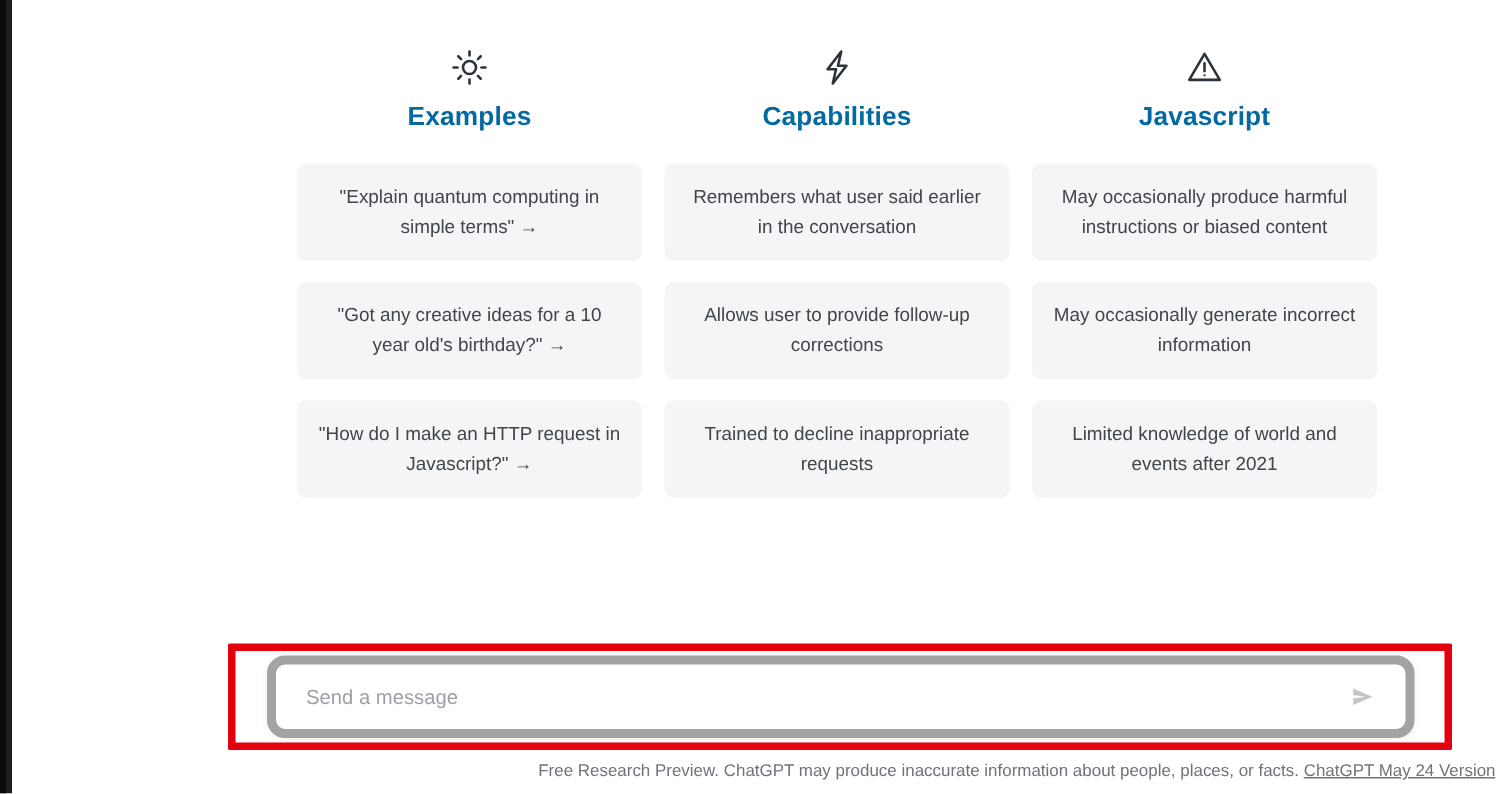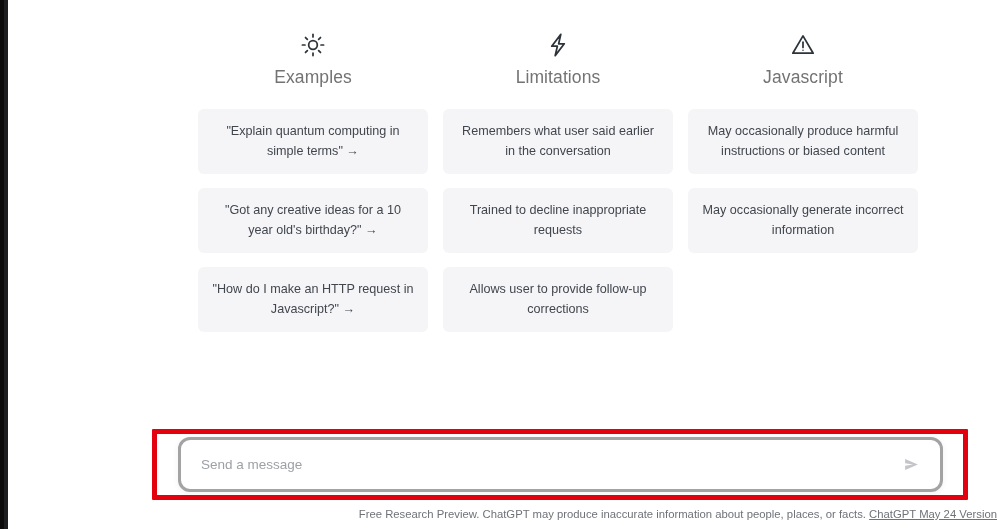--- a/index.html
+++ b/index.html
@@ -56,22 +56,22 @@
     display: flex;
     align-items: center;
     justify-content: center;
     color: #2d333a;
     margin-bottom: 6px;
   }
   .col-icon svg { display: block; }
   .col-title {
     font-size: 17.5px;
     line-height: 22px;
-    color: #737373;
-    font-weight: 400;
+    color: #0369a1;
+    font-weight: 700;
     letter-spacing: 0.1px;
     margin-bottom: 21px;
   }
   .cards {
     width: 230px;
     display: flex;
     flex-direction: column;
     gap: 14px;
   }
   .card {
@@ -100,21 +100,21 @@
     background: transparent;
     border-radius: 1px;
   }
   .composer {
     position: absolute;
     left: 170px;
     top: 437px;
     width: 765px;
     height: 55px;
     background: #ffffff;
-    border: 3px solid #a3a3a3;
+    border: 6px solid #a3a3a3;
     border-radius: 12px;
     box-shadow: 0 1px 6px rgba(0,0,0,0.06);
     display: flex;
     align-items: center;
     padding: 0 16px 0 20px;
   }
   .composer-input {
     flex: 1 1 auto;
     border: none;
     outline: none;
@@ -195,50 +195,53 @@
           </div>
         </div>
       </div>
 
       <div class="column">
         <div class="col-icon">
           <svg width="26" height="26" viewBox="0 0 24 24" fill="none" stroke="currentColor" stroke-width="1.6" stroke-linecap="round" stroke-linejoin="round">
             <path d="M14.6 2.2 L6.2 13.1 L11.4 13.1 L9.4 21.8 L17.8 10.9 L12.6 10.9 Z"></path>
           </svg>
         </div>
-        <div class="col-title">Limitations</div>
+        <div class="col-title">Capabilities</div>
         <div class="cards">
           <div class="card">
             <span>Remembers what user said earlier in the conversation</span>
           </div>
           <div class="card">
+            <span>Allows user to provide follow-up corrections</span>
+          </div>
+          <div class="card">
             <span>Trained to decline inappropriate requests</span>
-          </div>
-          <div class="card">
-            <span>Allows user to provide follow-up corrections</span>
           </div>
         </div>
       </div>
 
       <div class="column">
         <div class="col-icon">
           <svg width="26" height="26" viewBox="0 0 24 24" fill="none" stroke="currentColor" stroke-width="1.6" stroke-linecap="round" stroke-linejoin="round">
             <path d="M12 3.6 L21.4 19.6 L2.6 19.6 Z"></path>
             <line x1="12" y1="9.4" x2="12" y2="14.2"></line>
             <circle cx="12" cy="16.8" r="0.7" fill="currentColor" stroke="none"></circle>
           </svg>
         </div>
         <div class="col-title">Javascript</div>
         <div class="cards">
           <div class="card">
             <span>May occasionally produce harmful instructions or biased content</span>
           </div>
           <div class="card">
             <span>May occasionally generate incorrect information</span>
           </div>
+          <div class="card">
+            <span>Limited knowledge of world and events after 2021</span>
+          </div>
         </div>
       </div>
 
     </div>
 
     <div class="composer-highlight"></div>
 
     <div class="composer">
       <input class="composer-input" type="text" value="" placeholder="Send a message" style="">
       <button class="send-btn">

